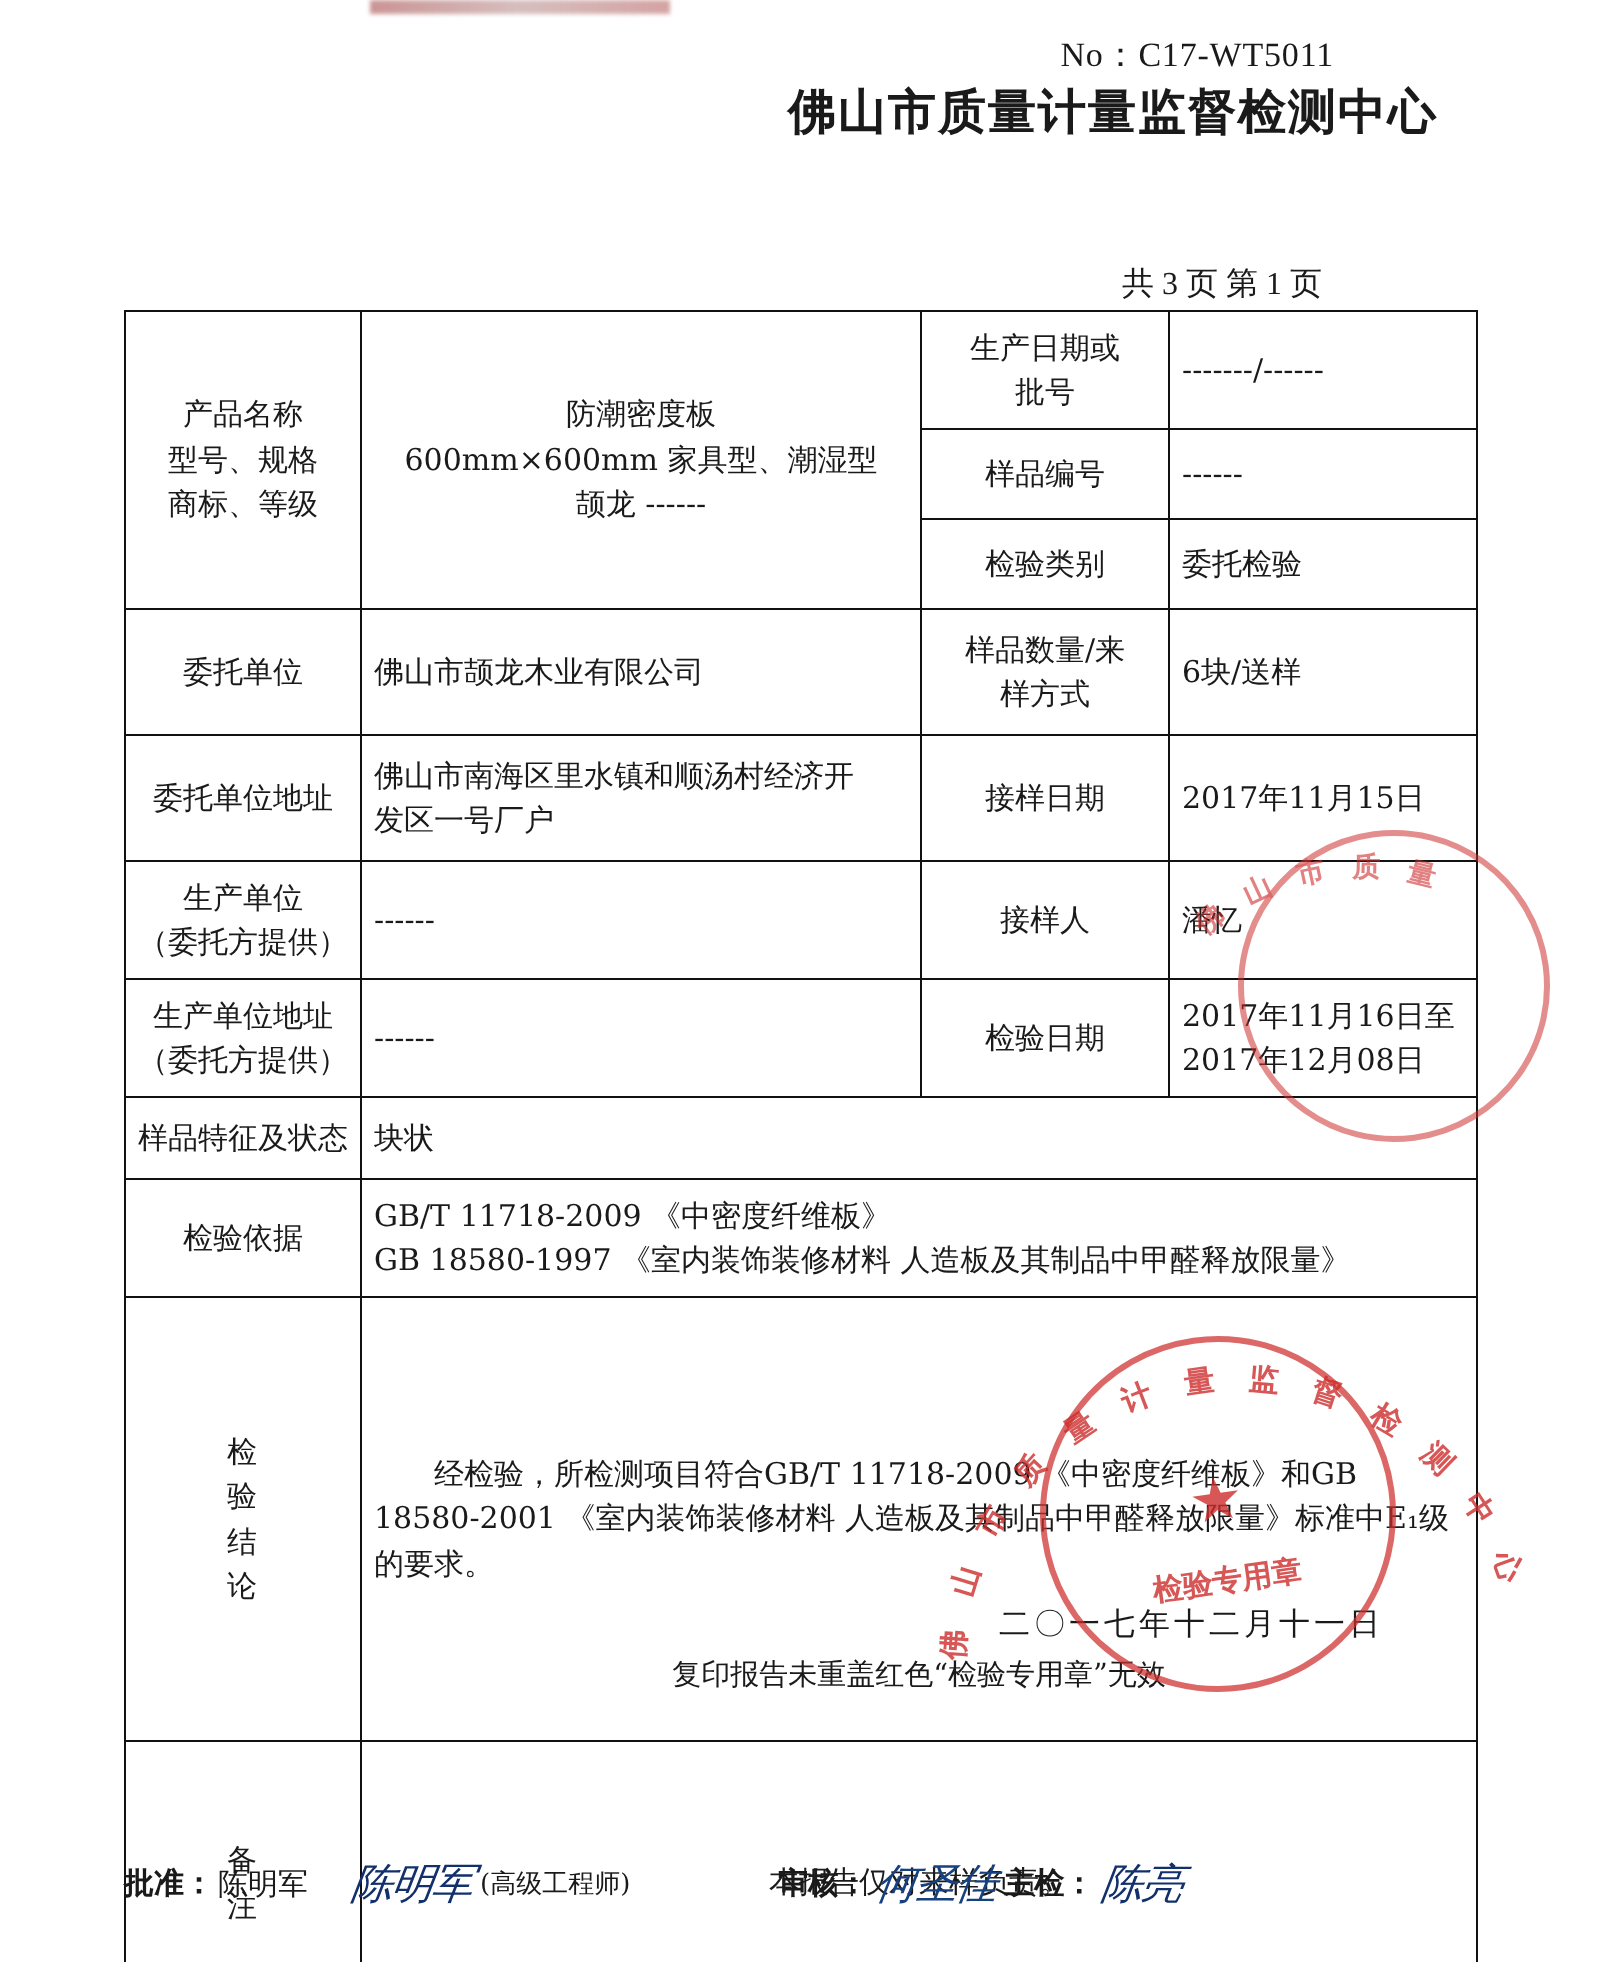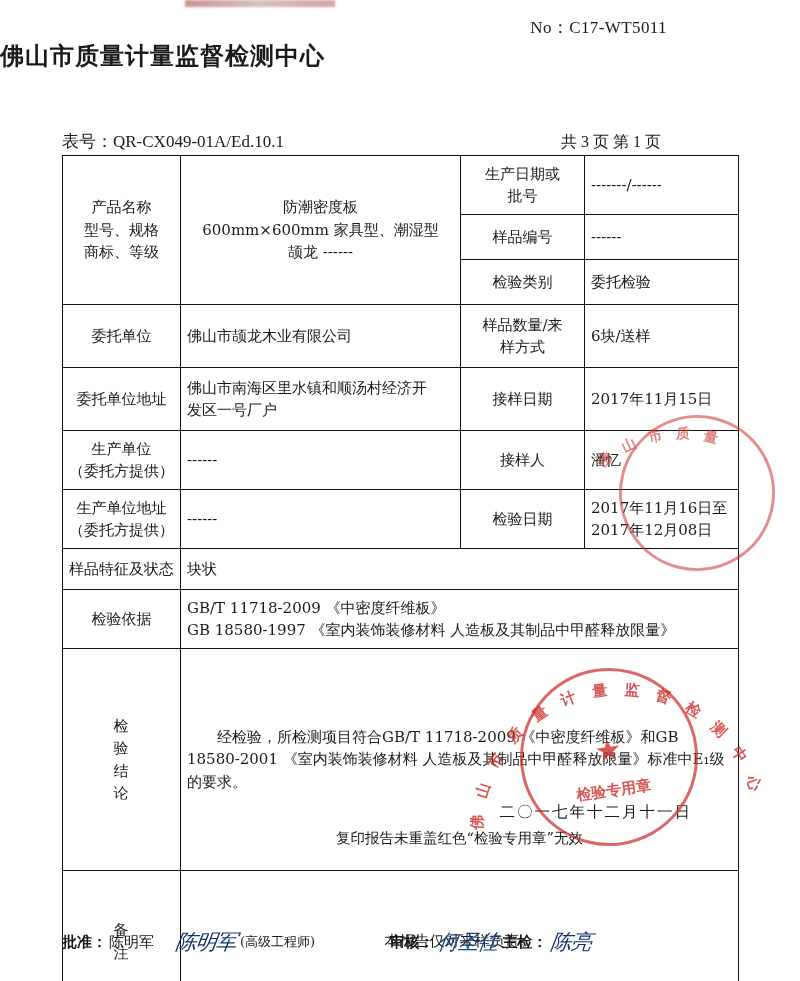--- a/index.html
+++ b/index.html
@@ -41,21 +41,21 @@
     font-size: 17px;
     letter-spacing: 0.4px;
     white-space: nowrap;
   }
 
   .org-title {
     position: absolute;
     left: 0;
     right: 0;
     top: 40px;
-    text-align: left;
+    text-align: right;
     font-size: 24px;
     font-weight: 700;
     letter-spacing: 1px;
     font-family: "DejaVu Serif", "Liberation Serif", serif;
   }
   .doc-title {
     position: absolute;
     left: 0;
     right: 0;
     top: 80px;
@@ -288,21 +288,20 @@
 <body>
 
 <div class="page">
 
   <div class="top-smudge"></div>
 
   <div class="report-no">No：C17-WT5011</div>
 
   <div class="org-title">佛山市质量计量监督检测中心</div>
 
-  <div class="form-no">表号：QR-CX049-01A/Ed.10.1</div>
   <div class="page-count">共 3 页  第 1 页</div>
 
   <table class="tbl">
     <colgroup>
       <col style="width:118px">
       <col style="width:280px">
       <col style="width:124px">
       <col style="width:154px">
     </colgroup>
     <tbody>

